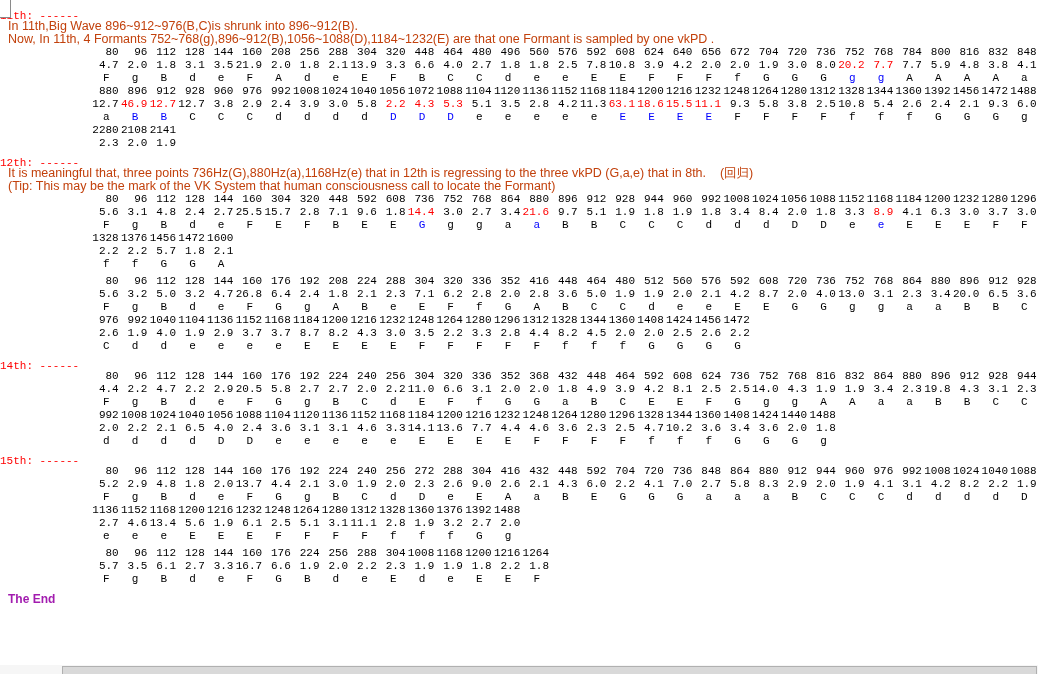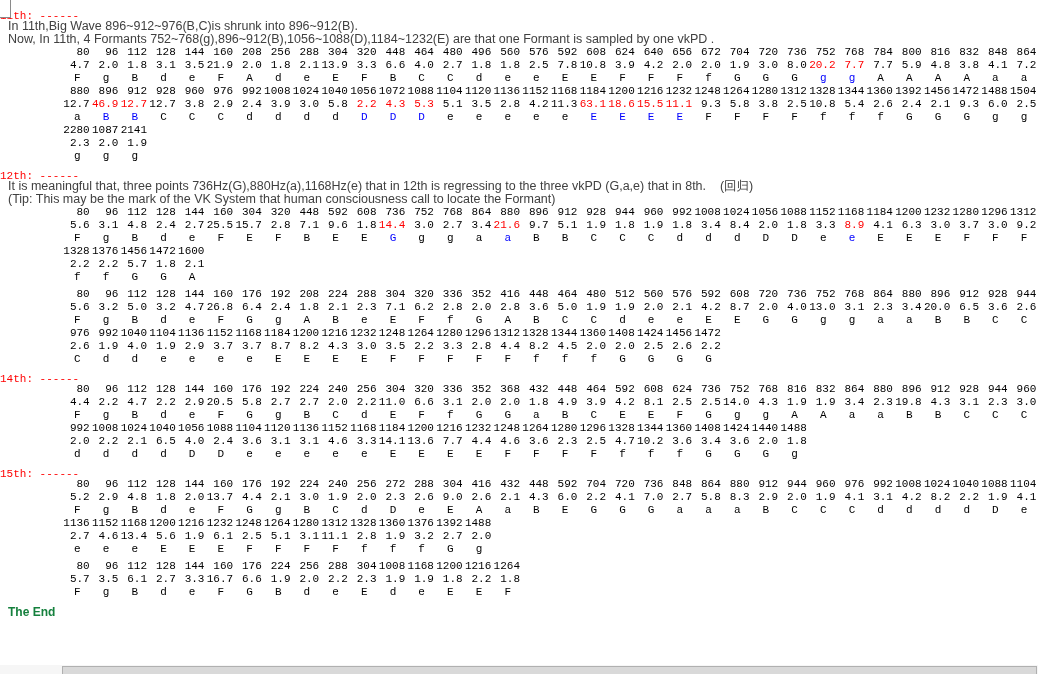--- a/index.html
+++ b/index.html
@@ -9,32 +9,32 @@
   }
   .corner-box{
     position:absolute;left:0;top:0;width:10px;height:17px;
     background:#ffffff;border:1px solid #8a8a8a;border-left:none;border-top:none;
   }
   #doc{padding-top:7px;}
   .section{margin-bottom:4px;}
   .hline{height:13px;line-height:13px;padding-left:0;white-space:nowrap;}
   .hdr{color:#ff0000;font:11px "Liberation Mono",monospace;letter-spacing:0;}
   .note{
-    height:13px;line-height:13px;padding-left:8px;color:#404040;
+    height:13px;line-height:13px;padding-left:8px;color:#c2410c;
     font-size:12.5px;white-space:nowrap;
   }
   .trow{
-    height:13px;line-height:13px;padding-left:61px;white-space:nowrap;
-    font:11px "Liberation Mono",monospace;color:#000000;
+    height:13px;line-height:13px;padding-left:47px;white-space:nowrap;
+    font:11px "Liberation Mono",monospace;color:#000000;margin-left:43px;
   }
   .cell{display:inline-block;width:28.7px;text-align:right;vertical-align:top;}
   .ltr{box-sizing:border-box;padding-right:9px;}
   .red{color:#ff0000;text-align:right;}
   .blue{color:#0000ff;}
-  .the-end{margin-top:6px;padding-left:8px;font-size:12px;font-weight:bold;color:#15803d;}
+  .the-end{margin-top:6px;padding-left:8px;font-size:12px;font-weight:bold;color:#a21caf;}
   .hscrollbar{
     position:absolute;left:0;right:0;bottom:0;height:9px;background:#f6f6f6;
   }
   .hthumb{
     position:absolute;left:62px;right:1px;top:1px;height:7px;
     background:#d9d9d9;border:1px solid #b0b0b0;
   }
 </style>
 </head>
 <body>
@@ -45,23 +45,22 @@
     <div class="section">
       <div class="hline"><span class="hdr">11th: ------</span></div>
       <div class="note">In 11th,Big Wave 896~912~976(B,C)is shrunk into 896~912(B).</div>
       <div class="note">Now, In 11th, 4 Formants 752~768(g),896~912(B),1056~1088(D),1184~1232(E) are that one Formant is sampled by one vkPD .</div>
       <div class="trow"><span class="cell">80</span><span class="cell">96</span><span class="cell">112</span><span class="cell">128</span><span class="cell">144</span><span class="cell">160</span><span class="cell">208</span><span class="cell">256</span><span class="cell">288</span><span class="cell">304</span><span class="cell">320</span><span class="cell">448</span><span class="cell">464</span><span class="cell">480</span><span class="cell">496</span><span class="cell">560</span><span class="cell">576</span><span class="cell">592</span><span class="cell">608</span><span class="cell">624</span><span class="cell">640</span><span class="cell">656</span><span class="cell">672</span><span class="cell">704</span><span class="cell">720</span><span class="cell">736</span><span class="cell">752</span><span class="cell">768</span><span class="cell">784</span><span class="cell">800</span><span class="cell">816</span><span class="cell">832</span><span class="cell">848</span><span class="cell">864</span></div>
       <div class="trow"><span class="cell">4.7</span><span class="cell">2.0</span><span class="cell">1.8</span><span class="cell">3.1</span><span class="cell">3.5</span><span class="cell">21.9</span><span class="cell">2.0</span><span class="cell">1.8</span><span class="cell">2.1</span><span class="cell">13.9</span><span class="cell">3.3</span><span class="cell">6.6</span><span class="cell">4.0</span><span class="cell">2.7</span><span class="cell">1.8</span><span class="cell">1.8</span><span class="cell">2.5</span><span class="cell">7.8</span><span class="cell">10.8</span><span class="cell">3.9</span><span class="cell">4.2</span><span class="cell">2.0</span><span class="cell">2.0</span><span class="cell">1.9</span><span class="cell">3.0</span><span class="cell">8.0</span><span class="cell red">20.2</span><span class="cell red">7.7</span><span class="cell">7.7</span><span class="cell">5.9</span><span class="cell">4.8</span><span class="cell">3.8</span><span class="cell">4.1</span><span class="cell">7.2</span></div>
       <div class="trow"><span class="cell ltr">F</span><span class="cell ltr">g</span><span class="cell ltr">B</span><span class="cell ltr">d</span><span class="cell ltr">e</span><span class="cell ltr">F</span><span class="cell ltr">A</span><span class="cell ltr">d</span><span class="cell ltr">e</span><span class="cell ltr">E</span><span class="cell ltr">F</span><span class="cell ltr">B</span><span class="cell ltr">C</span><span class="cell ltr">C</span><span class="cell ltr">d</span><span class="cell ltr">e</span><span class="cell ltr">e</span><span class="cell ltr">E</span><span class="cell ltr">E</span><span class="cell ltr">F</span><span class="cell ltr">F</span><span class="cell ltr">F</span><span class="cell ltr">f</span><span class="cell ltr">G</span><span class="cell ltr">G</span><span class="cell ltr">G</span><span class="cell ltr blue">g</span><span class="cell ltr blue">g</span><span class="cell ltr">A</span><span class="cell ltr">A</span><span class="cell ltr">A</span><span class="cell ltr">A</span><span class="cell ltr">a</span><span class="cell ltr">a</span></div>
       <div class="trow"><span class="cell">880</span><span class="cell">896</span><span class="cell">912</span><span class="cell">928</span><span class="cell">960</span><span class="cell">976</span><span class="cell">992</span><span class="cell">1008</span><span class="cell">1024</span><span class="cell">1040</span><span class="cell">1056</span><span class="cell">1072</span><span class="cell">1088</span><span class="cell">1104</span><span class="cell">1120</span><span class="cell">1136</span><span class="cell">1152</span><span class="cell">1168</span><span class="cell">1184</span><span class="cell">1200</span><span class="cell">1216</span><span class="cell">1232</span><span class="cell">1248</span><span class="cell">1264</span><span class="cell">1280</span><span class="cell">1312</span><span class="cell">1328</span><span class="cell">1344</span><span class="cell">1360</span><span class="cell">1392</span><span class="cell">1456</span><span class="cell">1472</span><span class="cell">1488</span><span class="cell">1504</span></div>
       <div class="trow"><span class="cell">12.7</span><span class="cell red">46.9</span><span class="cell red">12.7</span><span class="cell">12.7</span><span class="cell">3.8</span><span class="cell">2.9</span><span class="cell">2.4</span><span class="cell">3.9</span><span class="cell">3.0</span><span class="cell">5.8</span><span class="cell red">2.2</span><span class="cell red">4.3</span><span class="cell red">5.3</span><span class="cell">5.1</span><span class="cell">3.5</span><span class="cell">2.8</span><span class="cell">4.2</span><span class="cell">11.3</span><span class="cell red">63.1</span><span class="cell red">18.6</span><span class="cell red">15.5</span><span class="cell red">11.1</span><span class="cell">9.3</span><span class="cell">5.8</span><span class="cell">3.8</span><span class="cell">2.5</span><span class="cell">10.8</span><span class="cell">5.4</span><span class="cell">2.6</span><span class="cell">2.4</span><span class="cell">2.1</span><span class="cell">9.3</span><span class="cell">6.0</span><span class="cell">2.5</span></div>
       <div class="trow"><span class="cell ltr">a</span><span class="cell ltr blue">B</span><span class="cell ltr blue">B</span><span class="cell ltr">C</span><span class="cell ltr">C</span><span class="cell ltr">C</span><span class="cell ltr">d</span><span class="cell ltr">d</span><span class="cell ltr">d</span><span class="cell ltr">d</span><span class="cell ltr blue">D</span><span class="cell ltr blue">D</span><span class="cell ltr blue">D</span><span class="cell ltr">e</span><span class="cell ltr">e</span><span class="cell ltr">e</span><span class="cell ltr">e</span><span class="cell ltr">e</span><span class="cell ltr blue">E</span><span class="cell ltr blue">E</span><span class="cell ltr blue">E</span><span class="cell ltr blue">E</span><span class="cell ltr">F</span><span class="cell ltr">F</span><span class="cell ltr">F</span><span class="cell ltr">F</span><span class="cell ltr">f</span><span class="cell ltr">f</span><span class="cell ltr">f</span><span class="cell ltr">G</span><span class="cell ltr">G</span><span class="cell ltr">G</span><span class="cell ltr">g</span><span class="cell ltr">g</span></div>
-      <div class="trow"><span class="cell">2280</span><span class="cell">1087</span><span class="cell">2141</span></div>
+      <div class="trow"><span class="cell">2280</span><span class="cell">2108</span><span class="cell">2141</span></div>
       <div class="trow"><span class="cell">2.3</span><span class="cell">2.0</span><span class="cell">1.9</span></div>
-      <div class="trow"><span class="cell ltr">g</span><span class="cell ltr">g</span><span class="cell ltr">g</span></div>
     </div>
     <div class="section">
       <div class="hline"><span class="hdr">12th: ------</span></div>
       <div class="note">It is meaningful that, three points 736Hz(G),880Hz(a),1168Hz(e) that in 12th is regressing to the three vkPD (G,a,e) that in 8th.&nbsp;&nbsp;&nbsp;&nbsp;(回归)</div>
       <div class="note">(Tip: This may be the mark of the VK System that human consciousness call to locate the Formant)</div>
       <div class="trow"><span class="cell">80</span><span class="cell">96</span><span class="cell">112</span><span class="cell">128</span><span class="cell">144</span><span class="cell">160</span><span class="cell">304</span><span class="cell">320</span><span class="cell">448</span><span class="cell">592</span><span class="cell">608</span><span class="cell">736</span><span class="cell">752</span><span class="cell">768</span><span class="cell">864</span><span class="cell">880</span><span class="cell">896</span><span class="cell">912</span><span class="cell">928</span><span class="cell">944</span><span class="cell">960</span><span class="cell">992</span><span class="cell">1008</span><span class="cell">1024</span><span class="cell">1056</span><span class="cell">1088</span><span class="cell">1152</span><span class="cell">1168</span><span class="cell">1184</span><span class="cell">1200</span><span class="cell">1232</span><span class="cell">1280</span><span class="cell">1296</span><span class="cell">1312</span></div>
       <div class="trow"><span class="cell">5.6</span><span class="cell">3.1</span><span class="cell">4.8</span><span class="cell">2.4</span><span class="cell">2.7</span><span class="cell">25.5</span><span class="cell">15.7</span><span class="cell">2.8</span><span class="cell">7.1</span><span class="cell">9.6</span><span class="cell">1.8</span><span class="cell red">14.4</span><span class="cell">3.0</span><span class="cell">2.7</span><span class="cell">3.4</span><span class="cell red">21.6</span><span class="cell">9.7</span><span class="cell">5.1</span><span class="cell">1.9</span><span class="cell">1.8</span><span class="cell">1.9</span><span class="cell">1.8</span><span class="cell">3.4</span><span class="cell">8.4</span><span class="cell">2.0</span><span class="cell">1.8</span><span class="cell">3.3</span><span class="cell red">8.9</span><span class="cell">4.1</span><span class="cell">6.3</span><span class="cell">3.0</span><span class="cell">3.7</span><span class="cell">3.0</span><span class="cell">9.2</span></div>
       <div class="trow"><span class="cell ltr">F</span><span class="cell ltr">g</span><span class="cell ltr">B</span><span class="cell ltr">d</span><span class="cell ltr">e</span><span class="cell ltr">F</span><span class="cell ltr">E</span><span class="cell ltr">F</span><span class="cell ltr">B</span><span class="cell ltr">E</span><span class="cell ltr">E</span><span class="cell ltr blue">G</span><span class="cell ltr">g</span><span class="cell ltr">g</span><span class="cell ltr">a</span><span class="cell ltr blue">a</span><span class="cell ltr">B</span><span class="cell ltr">B</span><span class="cell ltr">C</span><span class="cell ltr">C</span><span class="cell ltr">C</span><span class="cell ltr">d</span><span class="cell ltr">d</span><span class="cell ltr">d</span><span class="cell ltr">D</span><span class="cell ltr">D</span><span class="cell ltr">e</span><span class="cell ltr blue">e</span><span class="cell ltr">E</span><span class="cell ltr">E</span><span class="cell ltr">E</span><span class="cell ltr">F</span><span class="cell ltr">F</span><span class="cell ltr">F</span></div>
       <div class="trow"><span class="cell">1328</span><span class="cell">1376</span><span class="cell">1456</span><span class="cell">1472</span><span class="cell">1600</span></div>
       <div class="trow"><span class="cell">2.2</span><span class="cell">2.2</span><span class="cell">5.7</span><span class="cell">1.8</span><span class="cell">2.1</span></div>

